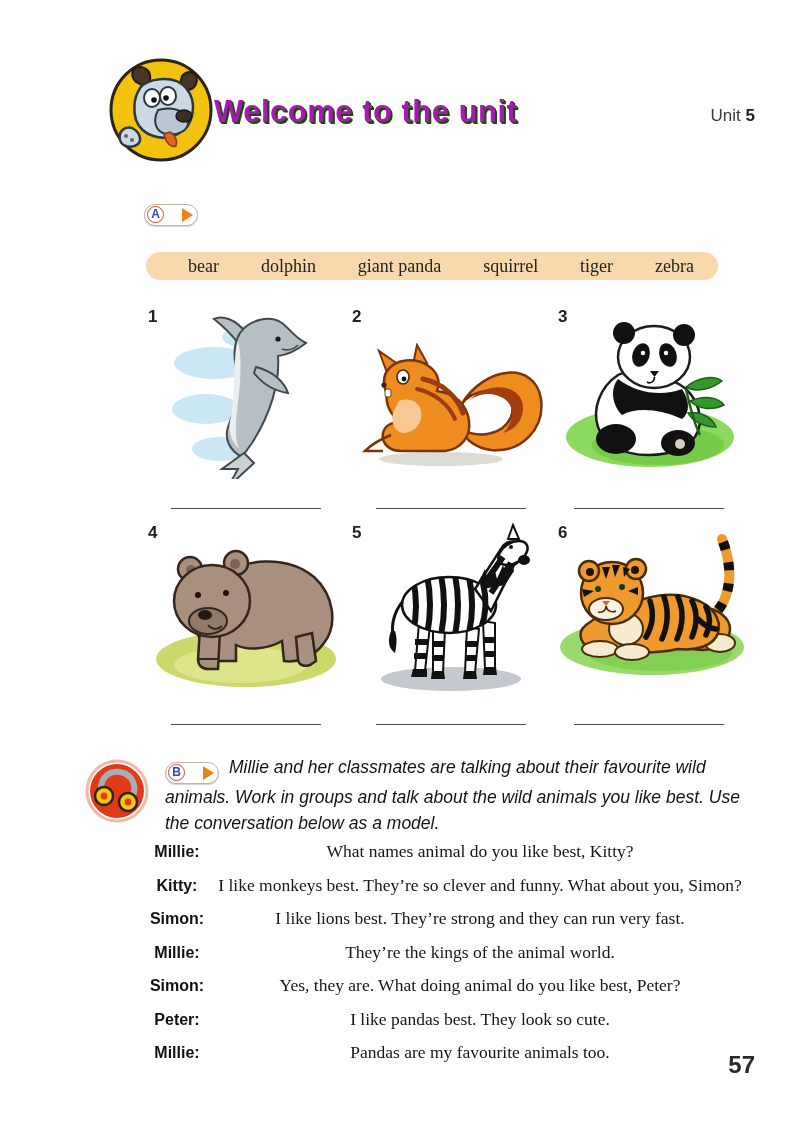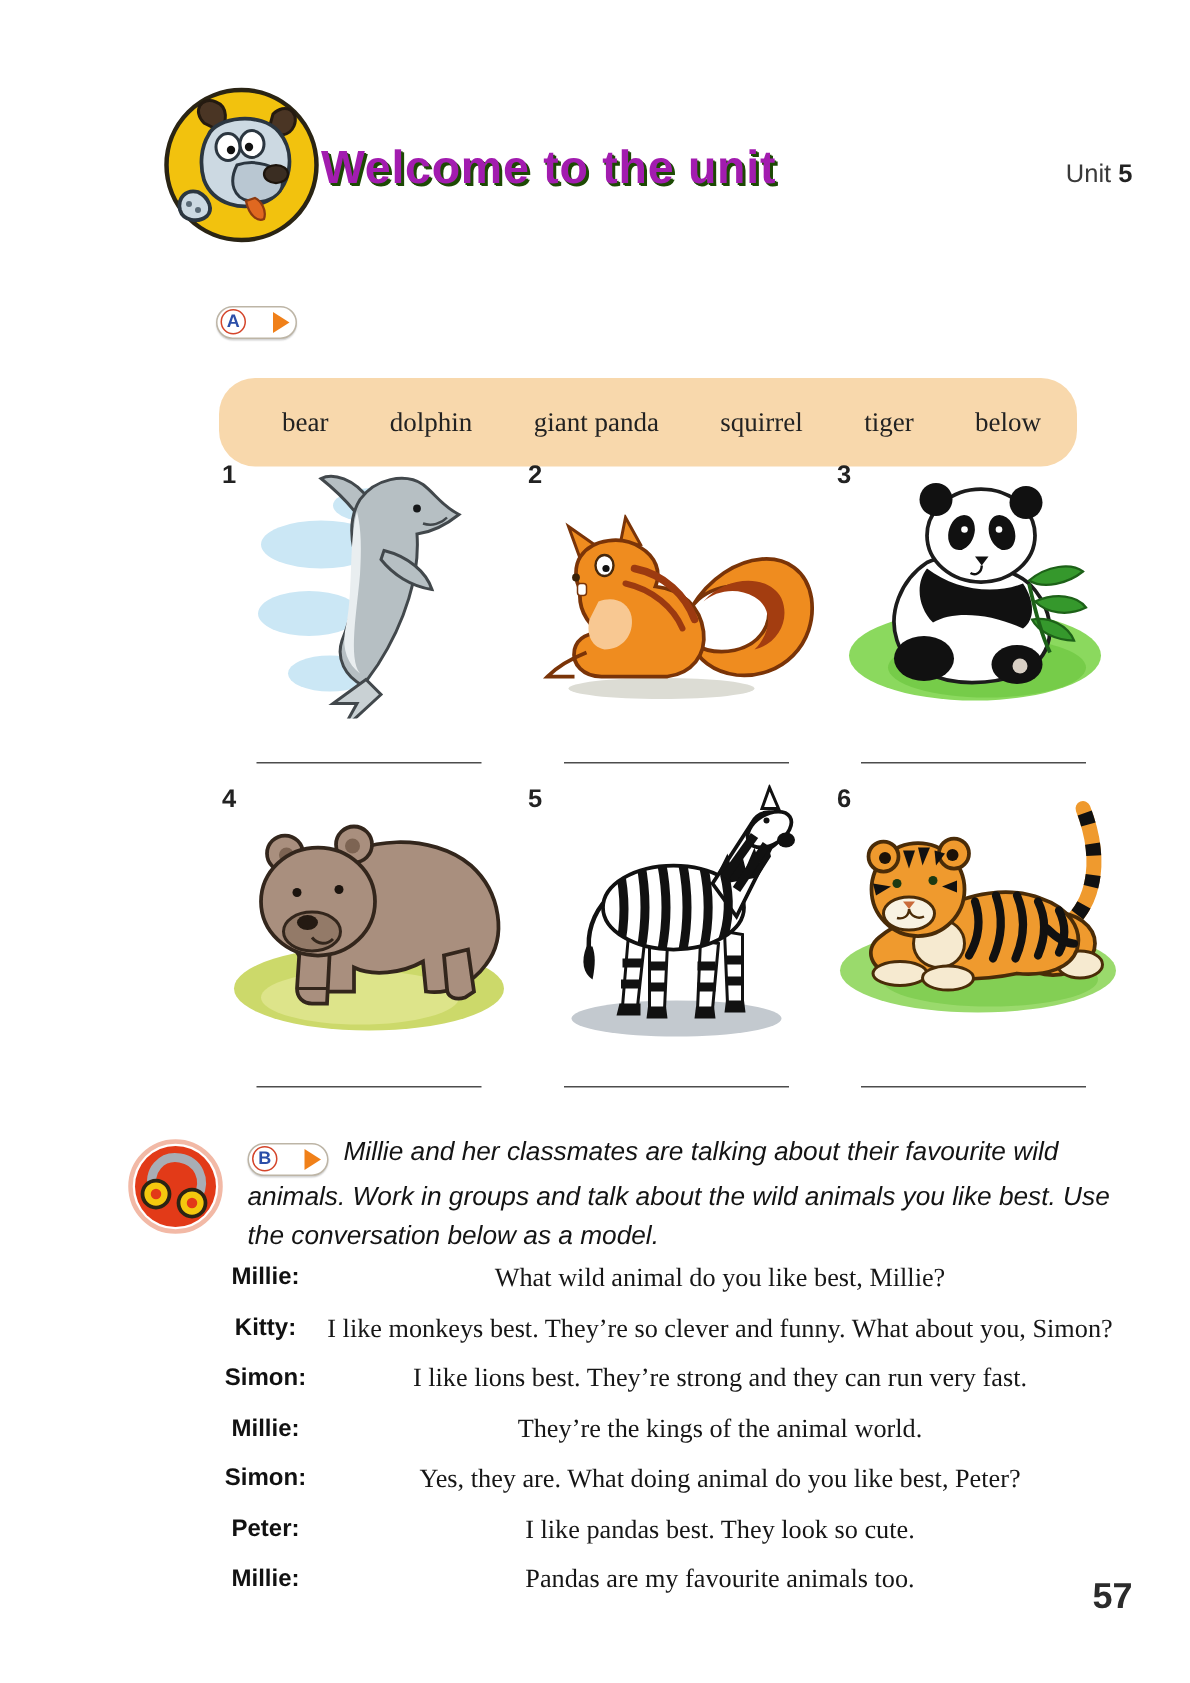--- a/index.html
+++ b/index.html
@@ -28,21 +28,21 @@
     font-style:normal;
   }
   .badge .letter{
     display:inline-block;min-width:15px;height:15px;line-height:15px;text-align:center;
     border:1.6px solid #d4452a;border-radius:50%;color:#2b4ea8;font-weight:bold;font-size:12px;
   }
   .badge .play{width:0;height:0;border-top:7px solid transparent;border-bottom:7px solid transparent;
     border-left:11px solid #f08019;margin-right:1px;}
   
   .word-bank{
-    position:absolute;left:146px;top:252px;width:572px;height:59px;background:#f8d8ac;
+    position:absolute;left:146px;top:252px;width:572px;height:28px;background:#f8d8ac;
     border-radius:24px;display:flex;align-items:center;justify-content:space-between;
     padding:0 24px 0 42px;box-sizing:border-box;
     font-family:"Liberation Serif",serif;font-size:18px;color:#222;
   }
   
   .grid{position:absolute;left:144px;top:303px;width:600px;height:432px;
     display:grid;grid-template-columns:204px 206px 190px;grid-template-rows:216px 216px;}
   .cell{position:relative;}
   .cell .num{position:absolute;left:4px;top:4px;font-size:17px;font-weight:bold;color:#222;}
   .cell .art{position:absolute;left:50%;top:8px;transform:translateX(-50%);}
@@ -103,21 +103,21 @@
         <span class="play"></span>
       </span>
   </div>
 
   <div class="word-bank">
     <span>bear</span>
     <span>dolphin</span>
     <span>giant panda</span>
     <span>squirrel</span>
     <span>tiger</span>
-    <span>below</span>
+    <span>zebra</span>
   </div>
 
   <div class="grid">
 
     <div class="cell">
       <span class="num">1</span>
       <div class="art">
         <svg width="160" height="168" viewBox="0 0 160 168">
           <ellipse cx="48" cy="52" rx="40" ry="16" fill="#cbe7f5"></ellipse>
           <ellipse cx="40" cy="98" rx="34" ry="15" fill="#cbe7f5"></ellipse>
@@ -377,21 +377,21 @@
       <span class="badge">
           <span class="letter">B</span>
           <span class="play"></span>
         </span><span>Millie and her classmates are talking about their favourite wild animals. Work in groups and talk about the wild animals you like best. Use the conversation below as a model.</span>
     </div>
   </div>
 
   <div class="dialogue">
     <div class="dlg-row">
       <span class="dlg-speaker">Millie:</span>
-      <span class="dlg-text">What wild animal do you like best, Millie?</span>
+      <span class="dlg-text">What names animal do you like best, Kitty?</span>
     </div>
     <div class="dlg-row">
       <span class="dlg-speaker">Kitty:</span>
       <span class="dlg-text">I like monkeys best. They’re so clever and funny. What about you, Simon?</span>
     </div>
     <div class="dlg-row">
       <span class="dlg-speaker">Simon:</span>
       <span class="dlg-text">I like lions best. They’re strong and they can run very fast.</span>
     </div>
     <div class="dlg-row">

